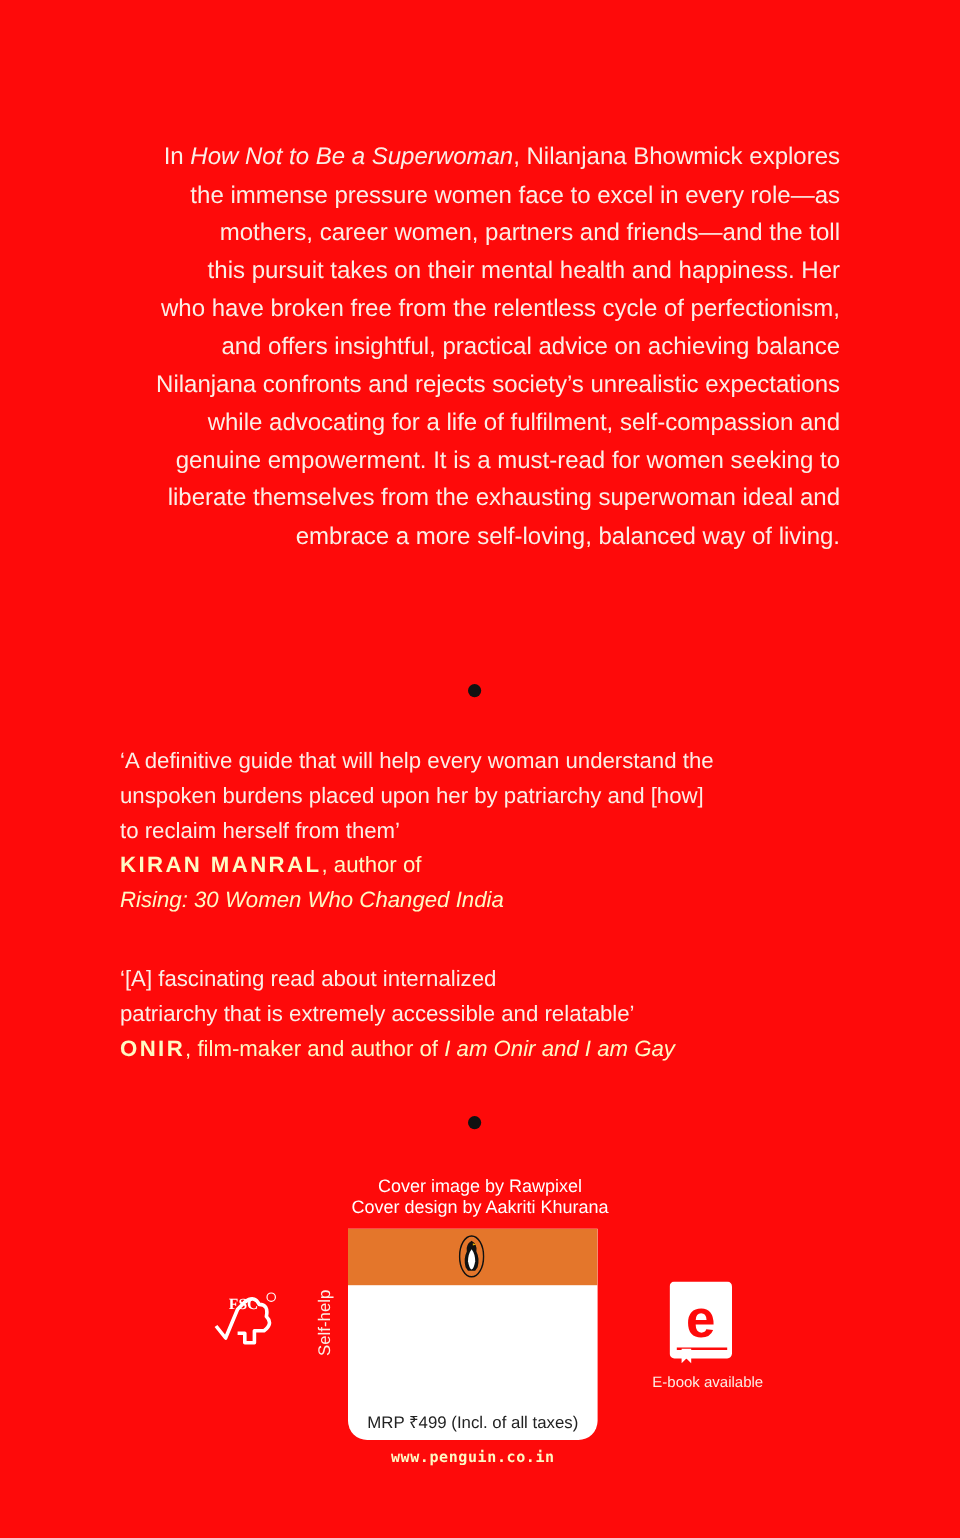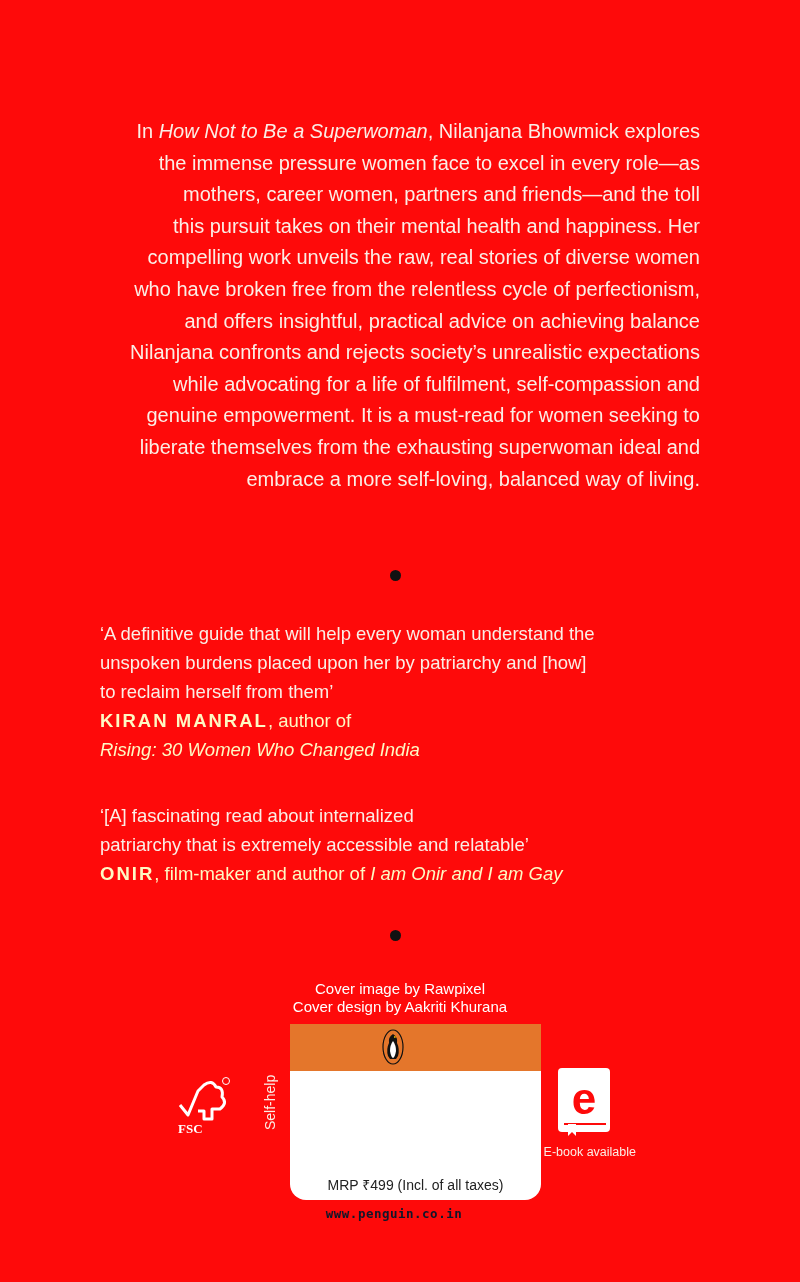--- a/index.html
+++ b/index.html
@@ -23,64 +23,63 @@
       position: absolute; left: 100px; width: 600px; text-align: left;
       font-size: 18.5px; line-height: 29px;
     }
     .attr { color: #fef9c3; }
     .attr b { letter-spacing: 2px; font-weight: bold; }
     .credits {
       position: absolute; left: 200px; width: 400px; top: 980px;
       text-align: center; font-size: 15px; line-height: 18px; color: #ffffff;
     }
     .price-box {
-      position: absolute; left: 290px; top: 1024px; width: 251px; height: 176px;
+      position: absolute; left: 290px; top: 1024px; width: 208px; height: 176px;
       background: #ffffff; border-radius: 0 0 16px 16px; overflow: hidden;
     }
     .price-top {
       height: 47px; background: #e4762b; position: relative;
     }
     .penguin {
       position: absolute; left: 92px; top: 5px; width: 22px; height: 36px;
     }
     .mrp {
       position: absolute; bottom: 6px; left: 0; right: 0; text-align: center;
       color: #222; font-size: 14px;
     }
     .category {
       position: absolute; left: 262px; top: 1130px; transform-origin: left top;
       transform: rotate(-90deg); font-size: 14px; color: #fbeee6;
     }
     .url {
       position: absolute; left: 290px; width: 208px; top: 1206px; text-align: center;
       font-family: "DejaVu Sans Mono", monospace; font-weight: bold; font-size: 12.5px;
-      color: #0f172a; letter-spacing: 0.5px;
+      color: #fef9c3; letter-spacing: 0.5px;
     }
     .fsc { position: absolute; left: 176px; top: 1075px; width: 56px; height: 64px; }
     .fsc-label {
-      position: absolute; left: 178px; top: 1121px; width: 50px; 
+      position: absolute; left: 178px; top: 1079px; width: 50px; text-align: center;
       font-family: "Liberation Serif", serif; font-weight: bold; font-size: 13px; color: #fff;
     }
     .ebook-icon {
       position: absolute; left: 558px; top: 1068px; width: 52px; height: 72px;
     }
     .ebook-label {
       position: absolute; left: 532px; top: 1145px; width: 104px; text-align: right;
       font-size: 12.5px; color: #fbeee6;
     }
   </style>
 </head>
 <body>
 
 <div class="blurb">
   <p><span>In </span><i>How Not to Be a Superwoman</i><span>, Nilanjana Bhowmick explores</span></p>
   <p>the immense pressure women face to excel in every role—as</p>
   <p>mothers, career women, partners and friends—and the toll</p>
   <p>this pursuit takes on their mental health and happiness. Her</p>
-  <p>compelling work unveils the raw, real stories of diverse women</p>
   <p>who have broken free from the relentless cycle of perfectionism,</p>
   <p>and offers insightful, practical advice on achieving balance</p>
   <p>Nilanjana confronts and rejects society’s unrealistic expectations</p>
   <p>while advocating for a life of fulfilment, self-compassion and</p>
   <p>genuine empowerment. It is a must-read for women seeking to</p>
   <p>liberate themselves from the exhausting superwoman ideal and</p>
   <p>embrace a more self-loving, balanced way of living.</p>
 </div>
 
 <div class="dot" style="top:570px"></div>

